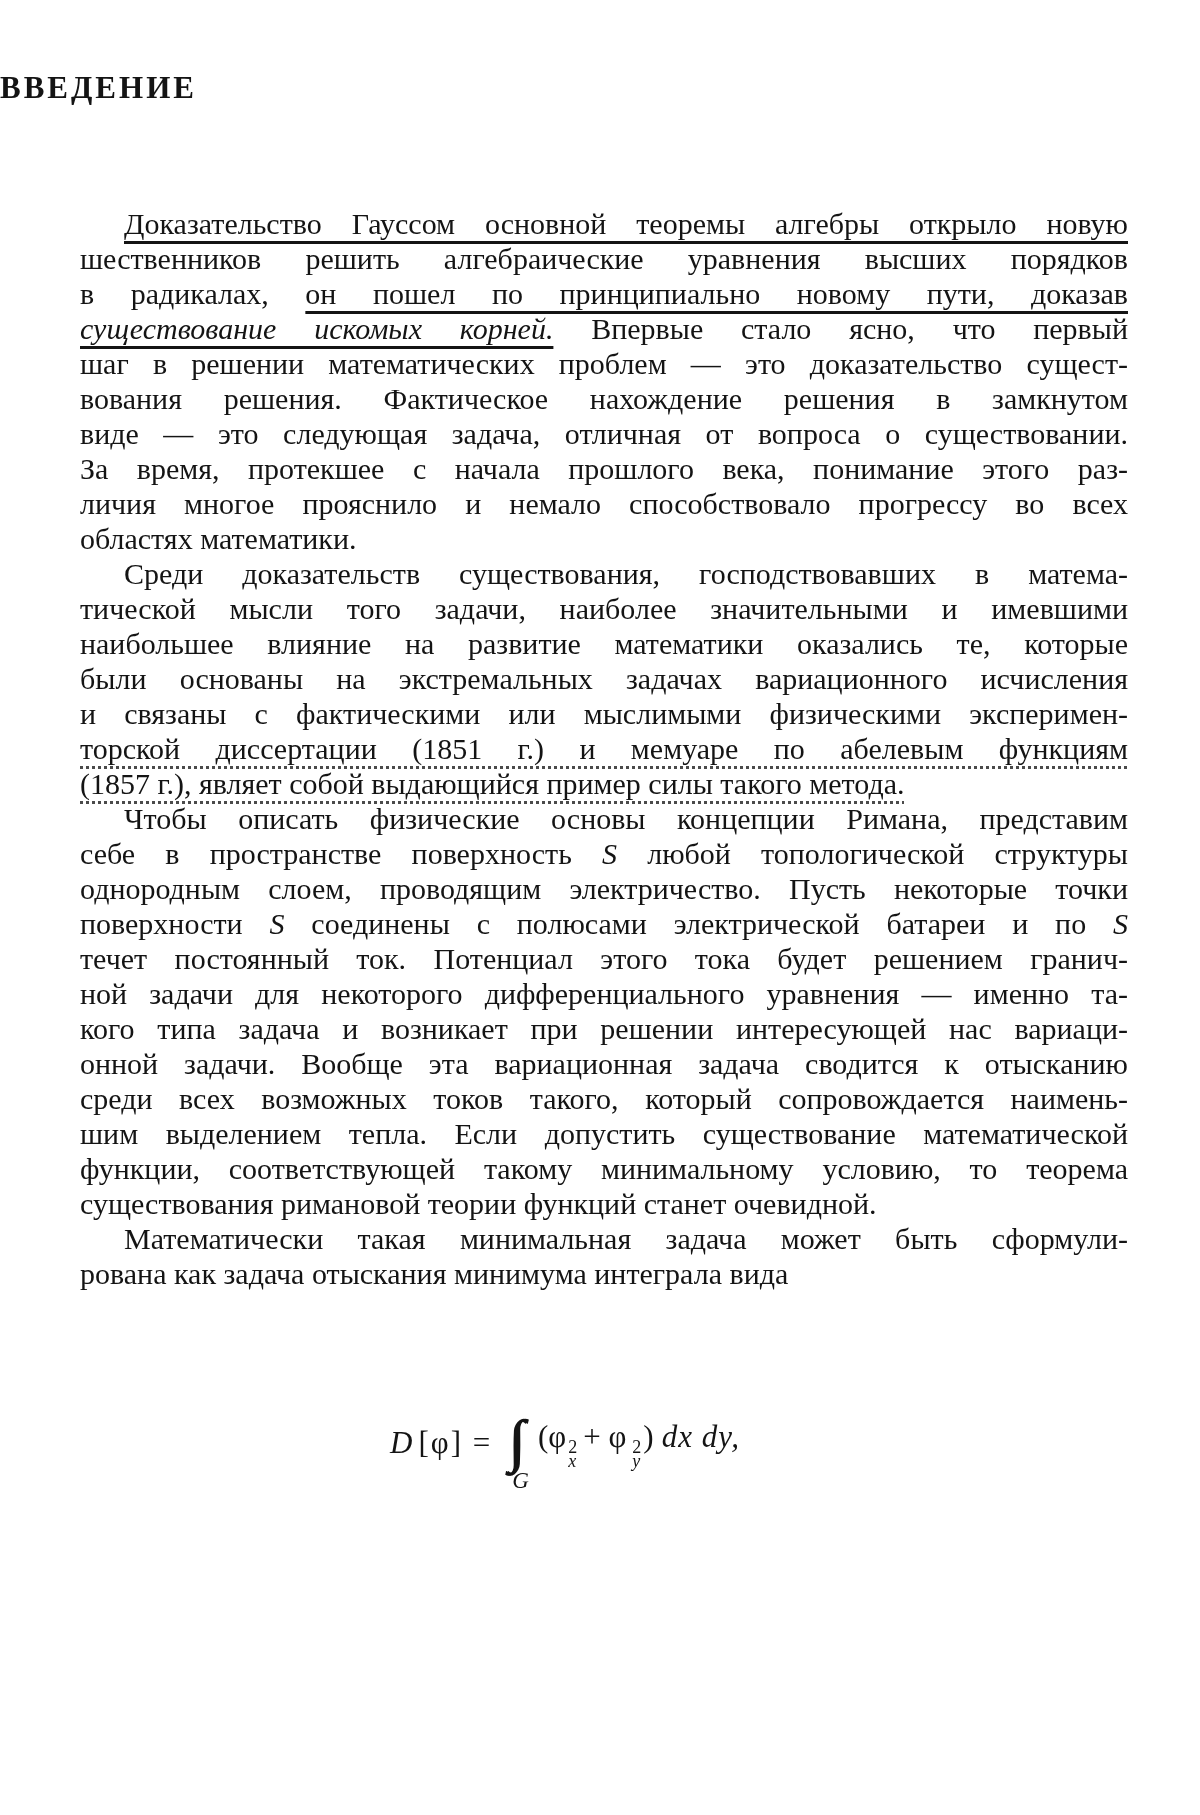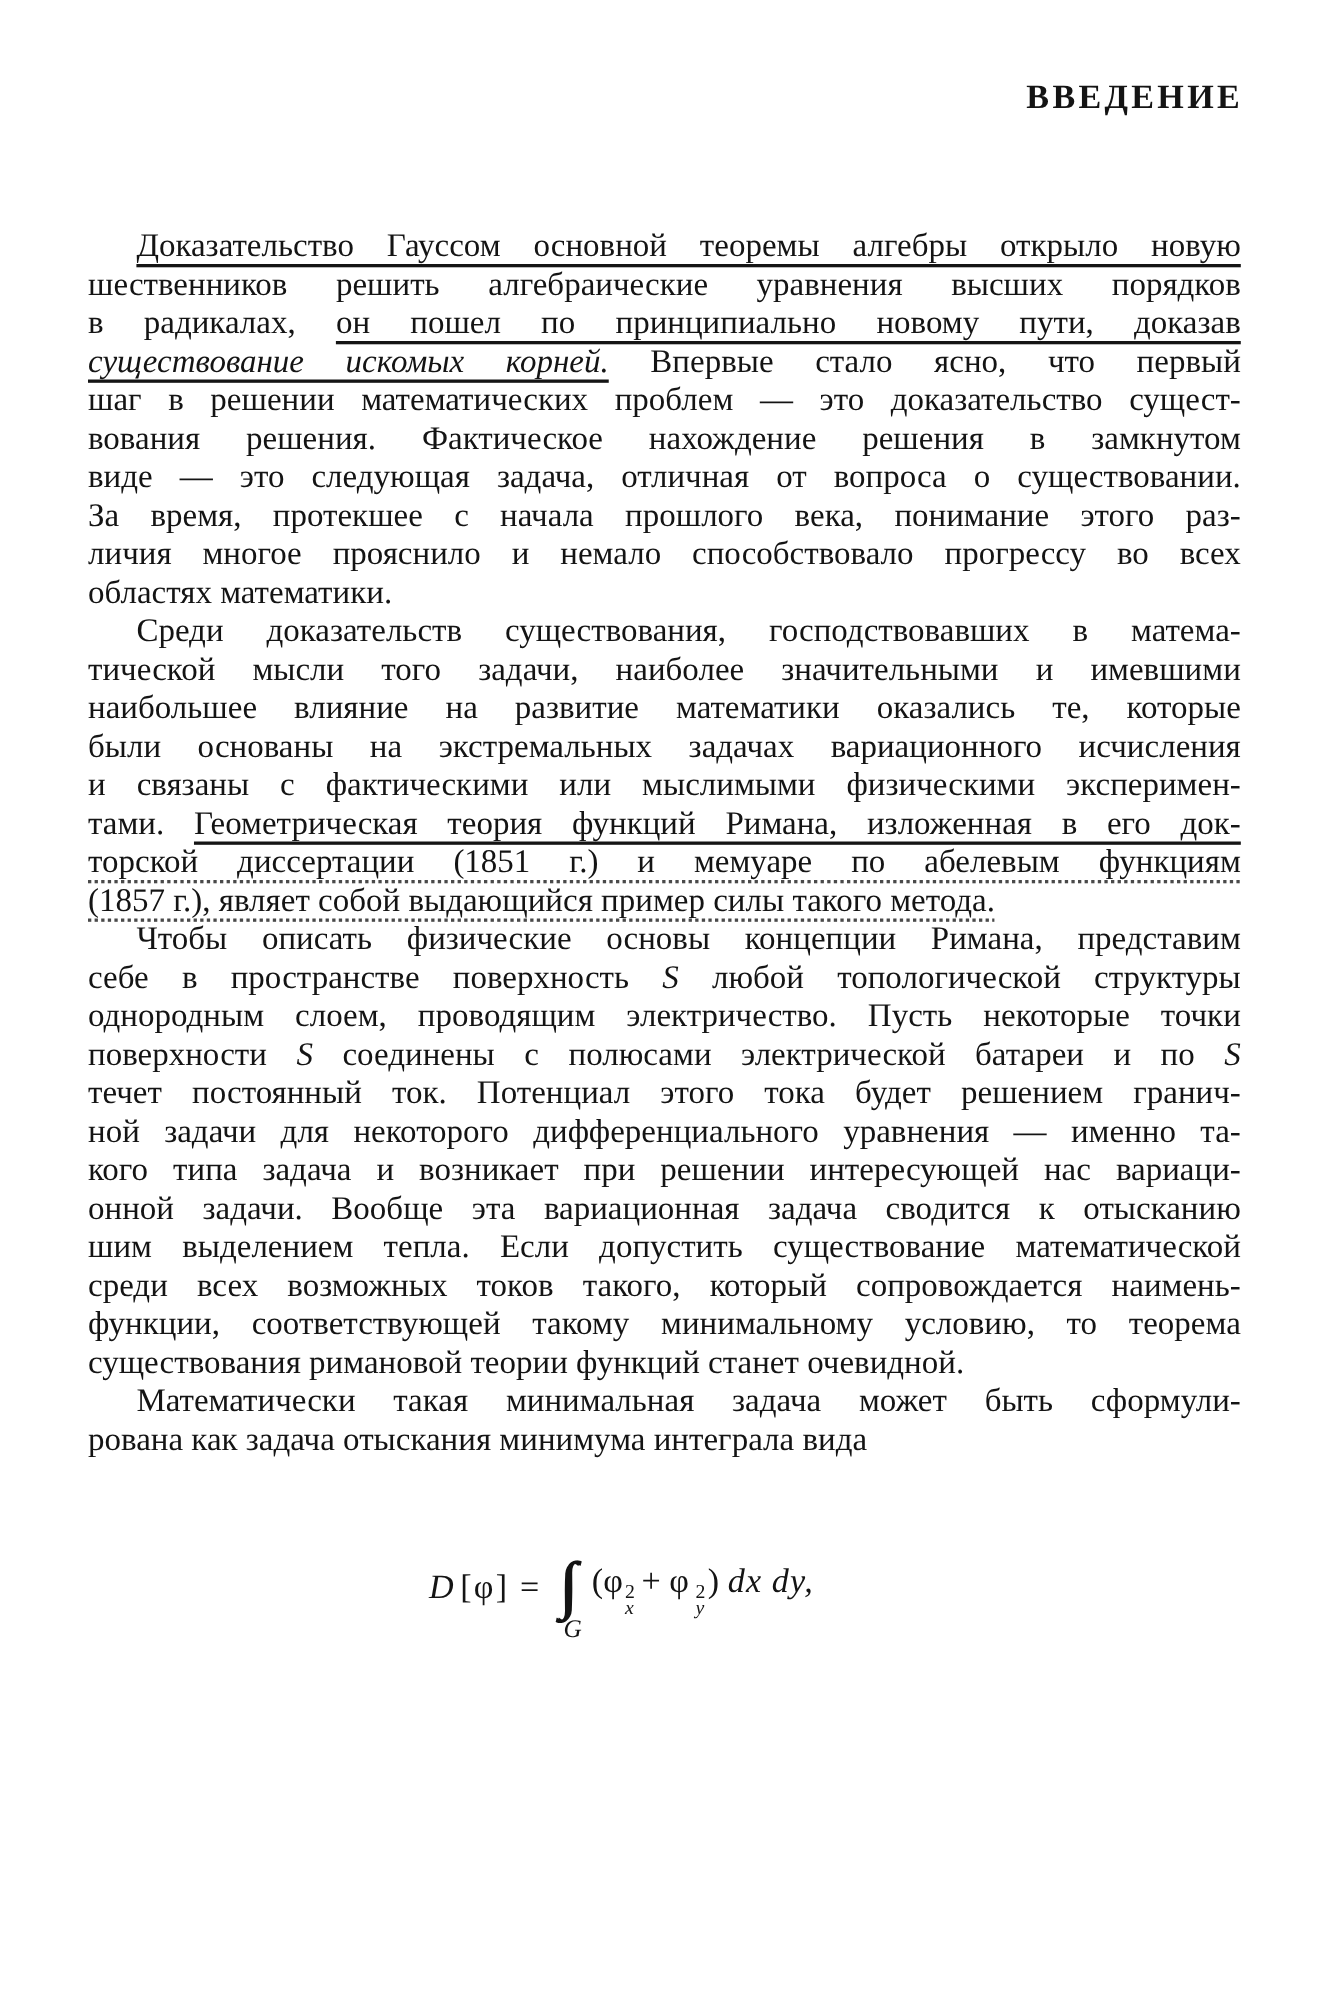--- a/index.html
+++ b/index.html
@@ -11,21 +11,21 @@
   }
   .page {
     position: relative;
     width: 1200px; height: 1815px;
     background: #ffffff;
     overflow: hidden;
   }
   .title {
     position: absolute;
     top: 70px; left: 0; width: 1130px;
-    text-align: right;
+    text-align: left;
     font-weight: bold;
     font-size: 31px;
     letter-spacing: 3px;
   }
   .text {
     position: absolute;
     left: 80px; top: 206px; width: 1048px;
     font-size: 30px;
   }
   .line {
@@ -110,33 +110,32 @@
       <div class="line"><span>вования решения. Фактическое нахождение решения в замкнутом</span></div>
       <div class="line"><span>виде — это следующая задача, отличная от вопроса о существовании.</span></div>
       <div class="line"><span>За время, протекшее с начала прошлого века, понимание этого раз-</span></div>
       <div class="line"><span>личия многое прояснило и немало способствовало прогрессу во всех</span></div>
       <div class="line endline"><span>областях математики.</span></div>
       <div class="line indent"><span>Среди доказательств существования, господствовавших в матема-</span></div>
       <div class="line"><span>тической мысли того задачи, наиболее значительными и имевшими</span></div>
       <div class="line"><span>наибольшее влияние на развитие математики оказались те, которые</span></div>
       <div class="line"><span>были основаны на экстремальных задачах вариационного исчисления</span></div>
       <div class="line"><span>и связаны с фактическими или мыслимыми физическими эксперимен-</span></div>
-      <div class="line"><span>тами. </span><span class="c-u">Геометрическая теория функций Римана, изложенная в его док-</span></div>
       <div class="line"><span class="c-d">торской диссертации (1851 г.) и мемуаре по абелевым функциям</span></div>
       <div class="line endline"><span class="c-d">(1857 г.), являет собой выдающийся пример силы такого метода.</span></div>
       <div class="line indent"><span>Чтобы описать физические основы концепции Римана, представим</span></div>
       <div class="line"><span>себе в пространстве поверхность </span><span class="c-i">S</span><span> любой топологической структуры</span></div>
       <div class="line"><span>однородным слоем, проводящим электричество. Пусть некоторые точки</span></div>
       <div class="line"><span>поверхности </span><span class="c-i">S</span><span> соединены с полюсами электрической батареи и по </span><span class="c-i">S</span></div>
       <div class="line"><span>течет постоянный ток. Потенциал этого тока будет решением гранич-</span></div>
       <div class="line"><span>ной задачи для некоторого дифференциального уравнения — именно та-</span></div>
       <div class="line"><span>кого типа задача и возникает при решении интересующей нас вариаци-</span></div>
       <div class="line"><span>онной задачи. Вообще эта вариационная задача сводится к отысканию</span></div>
+      <div class="line"><span>среди всех возможных токов такого, который сопровождается наимень-</span></div>
       <div class="line"><span>шим выделением тепла. Если допустить существование математической</span></div>
-      <div class="line"><span>среди всех возможных токов такого, который сопровождается наимень-</span></div>
       <div class="line"><span>функции, соответствующей такому минимальному условию, то теорема</span></div>
       <div class="line endline"><span>существования римановой теории функций станет очевидной.</span></div>
       <div class="line indent"><span>Математически такая минимальная задача может быть сформули-</span></div>
       <div class="line endline"><span>рована как задача отыскания минимума интеграла вида</span></div>
     </div>
 
   <div class="formula">
     <span class="f-i f-fn">D</span>
       <span class="f-arg">[φ] =</span>
       <span class="f-int-wrap"><span class="f-int">∫∫</span><span class="f-dom">G</span></span>

